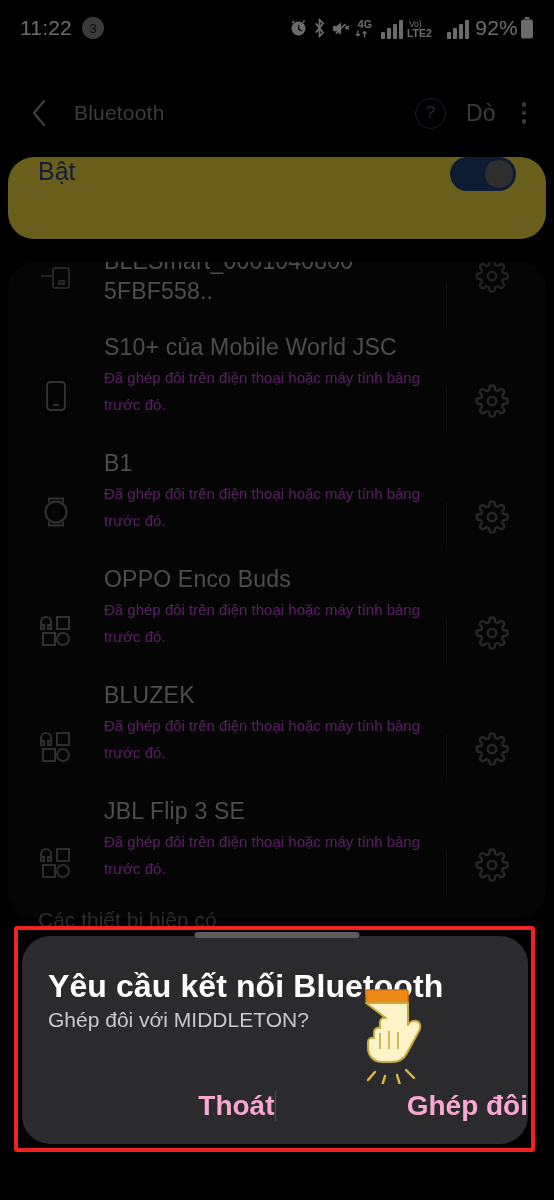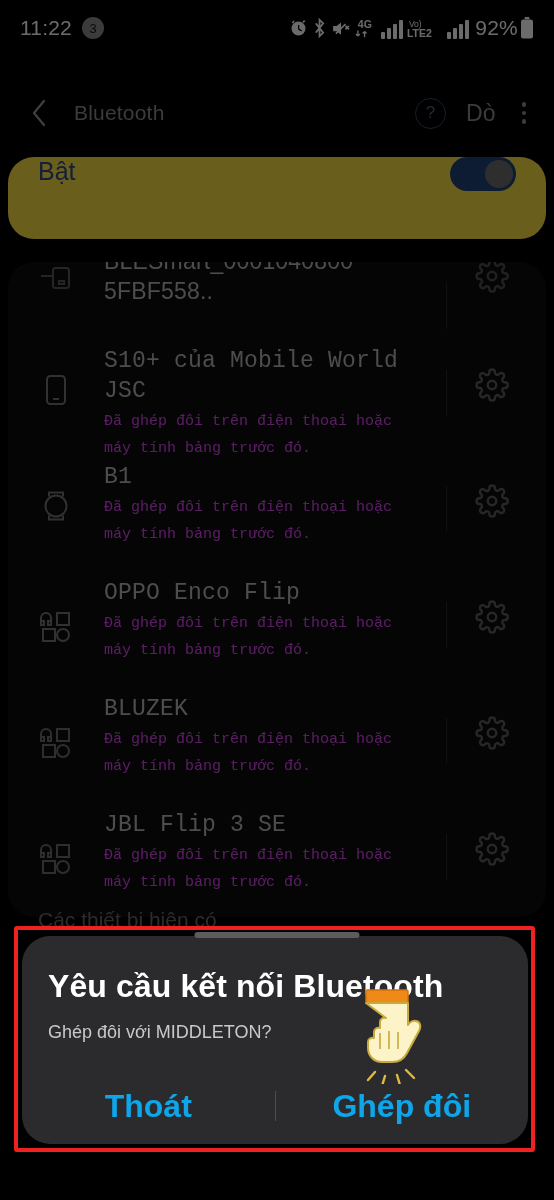--- a/index.html
+++ b/index.html
@@ -65,22 +65,22 @@
   .list-card {
     position:absolute; top:262px; left:8px; width:538px; height:655px;
     background:#0d0d0f; border-radius:26px;
     overflow:hidden;
   }
   .cut-row {
     position:absolute; top:-14px; left:0; width:538px; height:56px;
     display:flex; align-items:center;
   }
   .row {
-    position:relative; display:flex; align-items:flex-start;
-    padding:22px 0 22px 0; height:116px;font-family:Liberation Mono, monospace;
+    position:relative; display:flex; align-items:flex-end;
+    padding:22px 0 22px 0; height:116px;
   }
   .row-icon {
     width:96px; min-width:96px; display:flex; align-items:center; justify-content:center;
     padding-top:22px;
   }
   .row-text { flex:1; padding-right:10px; }
   .row-name { color:#b7b7b9; font-size:23px; line-height:30px; letter-spacing:.2px; }
   .row-sub { color:#d946ef; font-size:15px; line-height:27px; margin-top:2px; }
   .row-right { width:108px; display:flex; align-items:center; justify-content:center; position:relative; padding-top:22px; }
   .vdiv { position:absolute; left:8px; top:24px; width:1px; height:46px; background:#2a2a2c; }
@@ -104,29 +104,29 @@
   
   .dialog {
     position:absolute; left:22px; top:936px; width:506px; height:208px;
     background:#2b2b2d; border-radius:28px;
   }
   .dlg-title {
     position:absolute; left:26px; top:32px;
     color:#ffffff; font-size:32px; font-weight:bold; letter-spacing:.1px;
   }
   .dlg-msg {
-    position:absolute; left:26px; top:86px;
-    color:#c9c9cb; font-size:18px;
+    position:absolute; left:26px; top:72px;
+    color:#c9c9cb; font-size:21px;
   }
   .dlg-actions {
     position:absolute; left:0; bottom:0; width:506px; height:76px;
     display:flex; align-items:center;
   }
   .dlg-btn {
-    flex:1; text-align:center; color:#0ea5e9; font-size:32px; font-weight:bold;
+    flex:1; text-align:right; color:#f9a8d4; font-size:28px; font-weight:bold;
   }
   .dlg-sep { width:1px; height:30px; background:#4d4d50; }
 
   
   .hand { position:absolute; left:348px; top:988px; width:86px; height:96px; }
 
   
   .home-ind {
     position:absolute; left:50%; bottom:22px; transform:translateX(-50%);
     width:165px; height:6px; border-radius:3px; background:#5c5c5e;
@@ -292,21 +292,21 @@
     <div class="row">
       <div class="row-icon">
         <svg width="46" height="46" viewBox="0 0 46 46" fill="none" stroke="#76767a" stroke-width="2">
           <path d="M8 21v-3a5 5 0 0110 0v3M8 21h3v4H8zM15 21h3v4h-3z"></path>
           <rect x="24" y="13" width="12" height="12"></rect>
           <rect x="10" y="29" width="12" height="12"></rect>
           <circle cx="30" cy="35" r="6"></circle>
         </svg>
       </div>
       <div class="row-text">
-        <div class="row-name">OPPO Enco Flip</div>
+        <div class="row-name">OPPO Enco Buds</div>
         <div class="row-sub">Đã ghép đôi trên điện thoại hoặc máy tính bảng trước đó.</div>
       </div>
       <div class="row-right">
         <div class="vdiv"></div>
         <svg width="34" height="34" viewBox="0 0 24 24" fill="none" stroke="#5d5d60" stroke-width="1.7">
           <circle cx="12" cy="12" r="3"></circle>
           <path d="M19.4 15a1.6 1.6 0 00.3 1.8l.1.1a2 2 0 11-2.8 2.8l-.1-.1a1.6 1.6 0 00-1.8-.3 1.6 1.6 0 00-1 1.5v.2a2 2 0 01-4 0v-.1a1.6 1.6 0 00-1-1.5 1.6 1.6 0 00-1.8.3l-.1.1a2 2 0 11-2.8-2.8l.1-.1a1.6 1.6 0 00.3-1.8 1.6 1.6 0 00-1.5-1h-.2a2 2 0 010-4h.1a1.6 1.6 0 001.5-1 1.6 1.6 0 00-.3-1.8l-.1-.1a2 2 0 112.8-2.8l.1.1a1.6 1.6 0 001.8.3h.1a1.6 1.6 0 001-1.5v-.2a2 2 0 014 0v.1a1.6 1.6 0 001 1.5 1.6 1.6 0 001.8-.3l.1-.1a2 2 0 112.8 2.8l-.1.1a1.6 1.6 0 00-.3 1.8v.1a1.6 1.6 0 001.5 1h.2a2 2 0 010 4h-.1a1.6 1.6 0 00-1.5 1z"></path>
         </svg>
       </div>
     </div>

